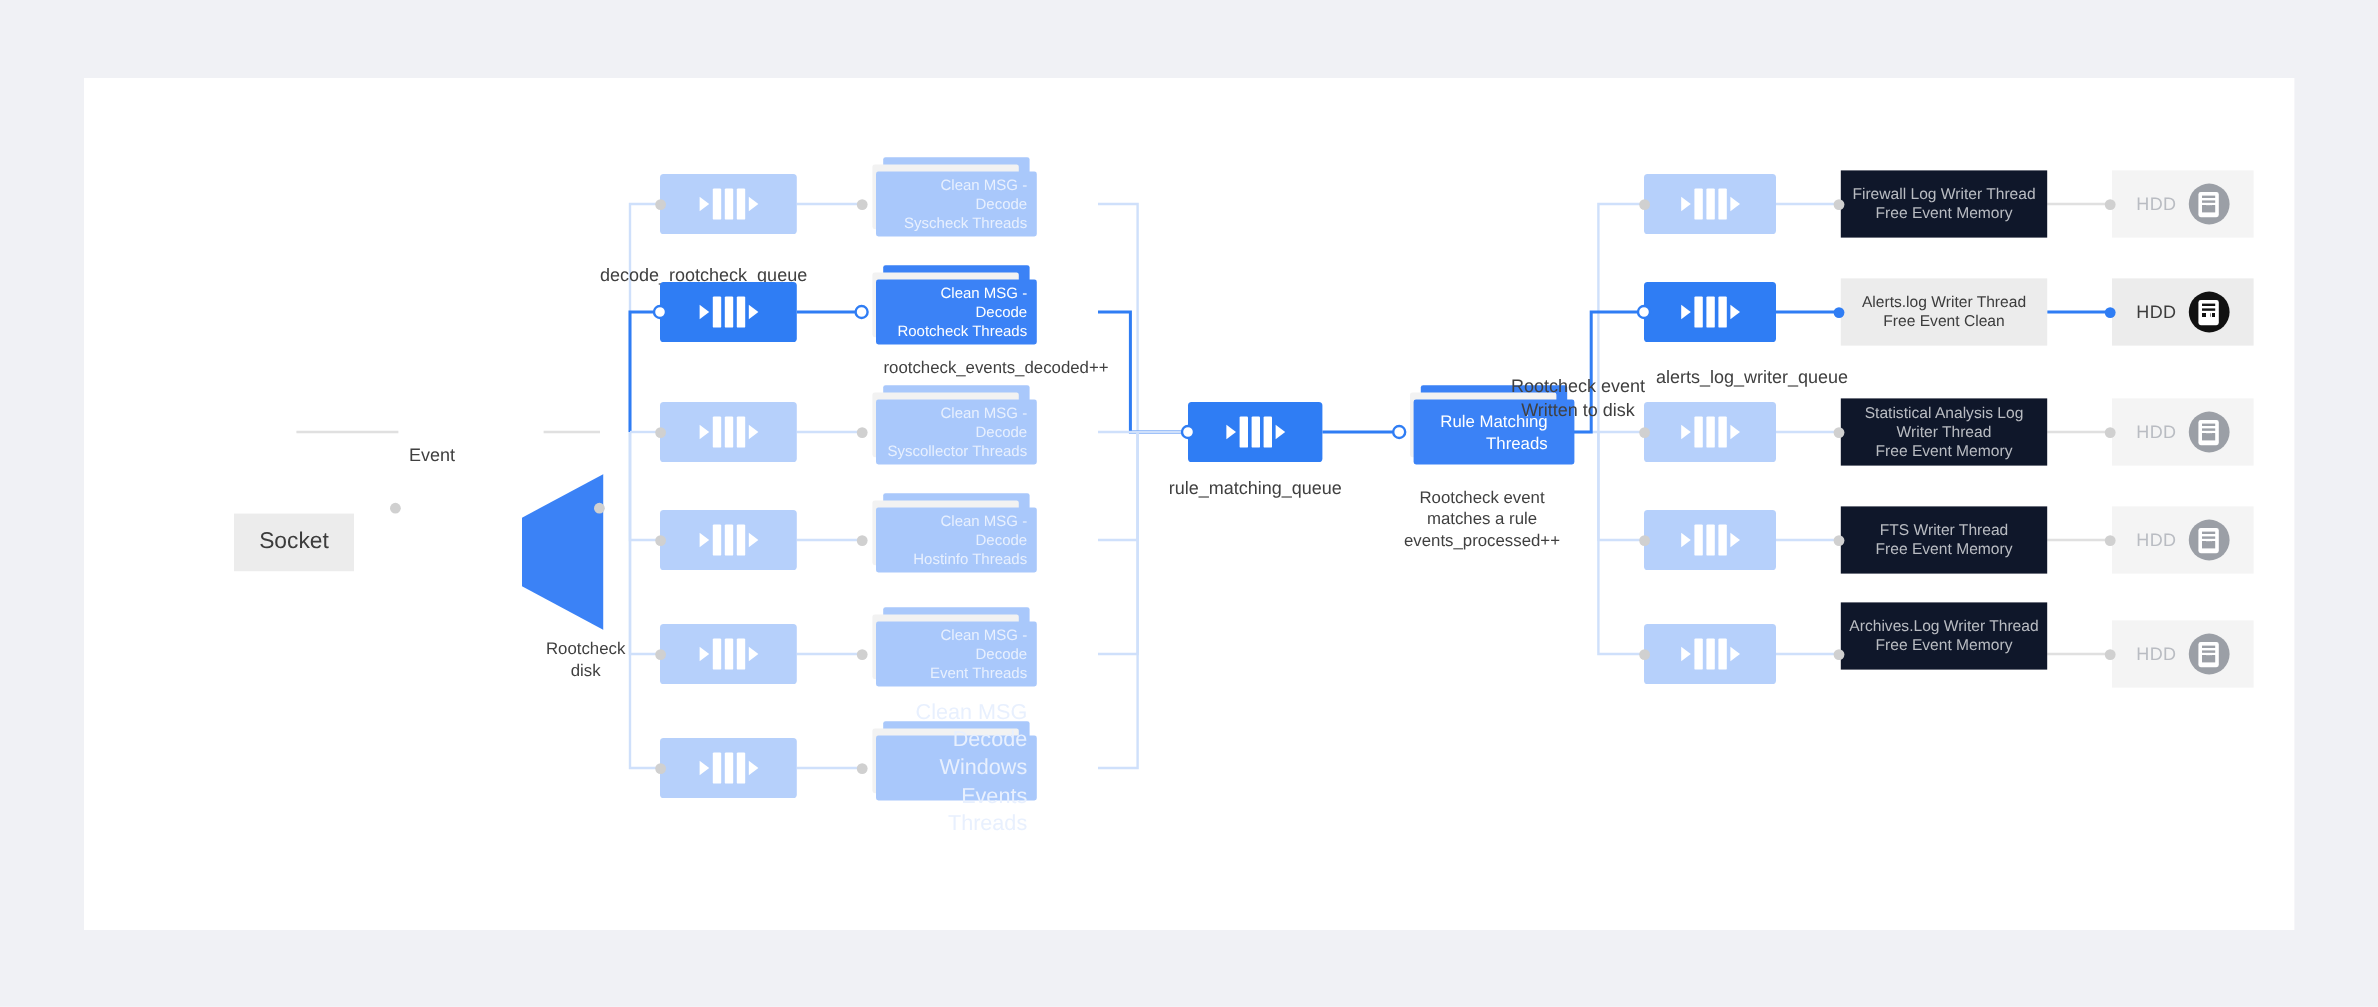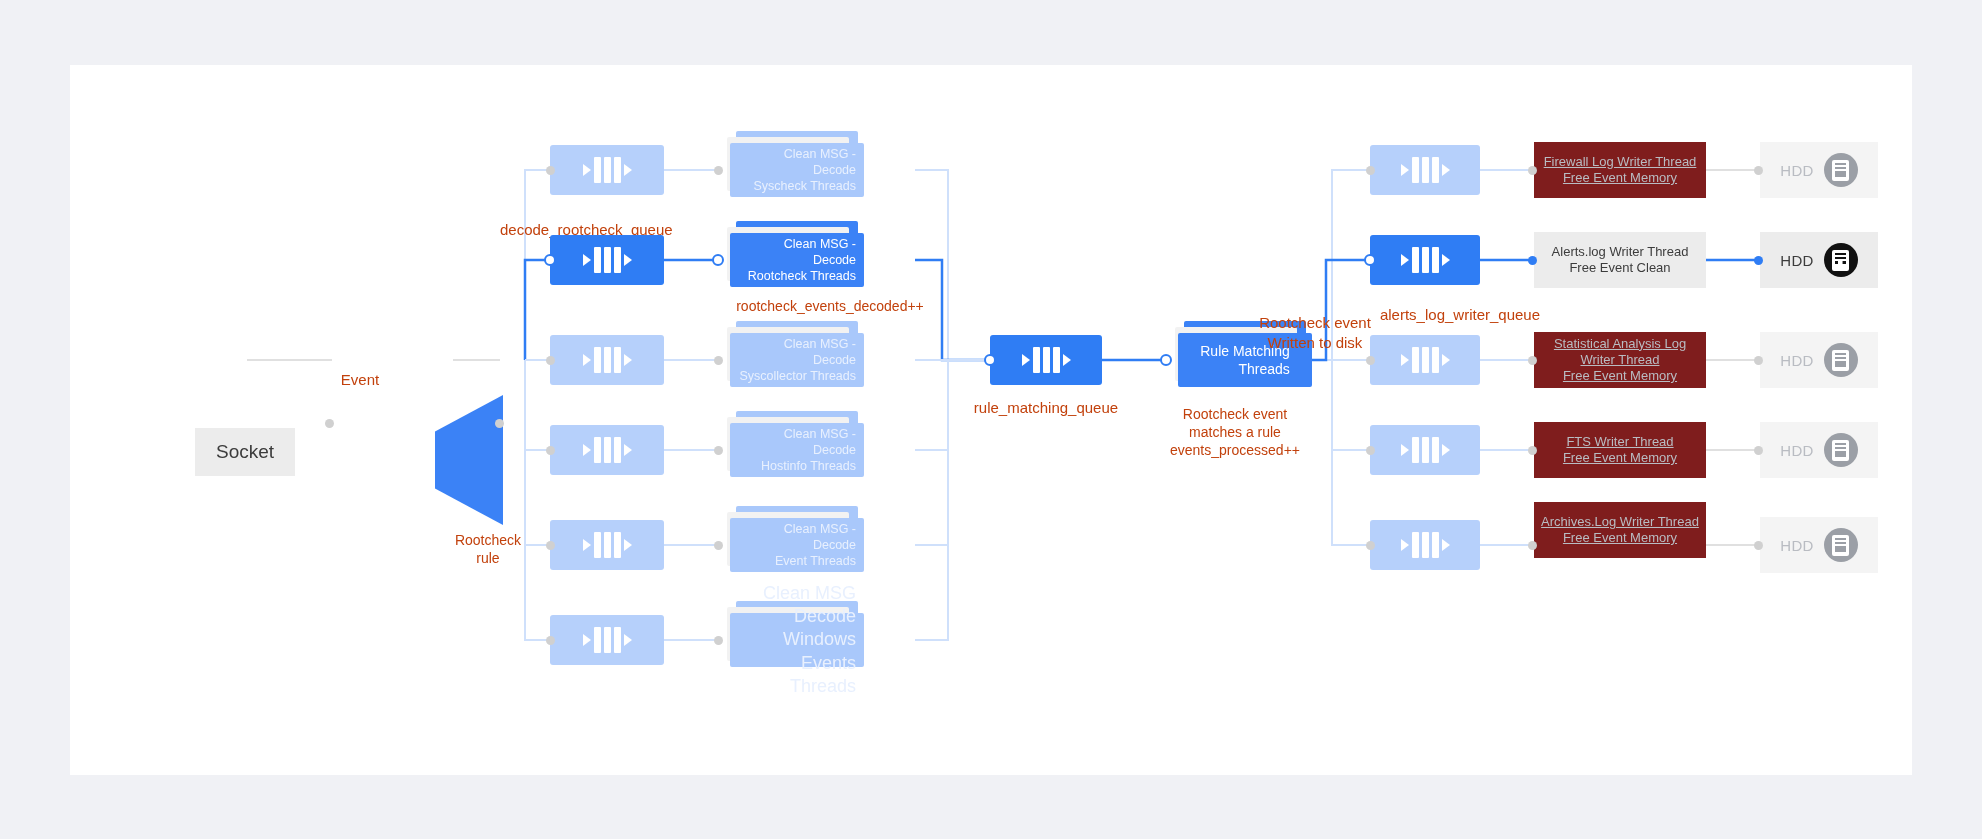--- a/index.html
+++ b/index.html
@@ -16,21 +16,21 @@
   }
   .node{position:absolute;box-sizing:border-box;}
 
   
   .greybox{
     background:#ececec;
     display:flex;align-items:center;justify-content:center;
     text-align:center;color:#3c3c3c;
     line-height:1.25;
   }
-  .greybox.dim{background:#7f1d1d;color:#b9bcc2;text-decoration:underline;}
+  .greybox.dim{background:#0f172a;color:#b9bcc2;}
 
   
   .card{position:absolute;}
   .card .back2,.card .back1,.card .front{
     position:absolute;box-sizing:border-box;border-radius:2px;
   }
   .card .back2{left:18px;top:-12px;right:-6px;height:100%;}
   .card .back1{left:9px;top:-6px;right:3px;height:100%;background:#f2f2f2;}
   .card .front{
     left:12px;top:0;width:100%;height:100%;
@@ -83,21 +83,21 @@
   .hdd-doc i{display:block;width:11px;height:1.6px;background:#111;}
   .hddbox.dim .hdd-doc i{background:#9b9fa6;}
   .hdd-doc i.dots{
     height:3px;background:none;
     border-top:3px dotted #111;width:11px;
   }
   .hddbox.dim .hdd-doc i.dots{border-top-color:#9b9fa6;}
 
   
   .label{
-    position:absolute;text-align:center;color:#c2410c;
+    position:absolute;text-align:center;color:#404040;
     line-height:1.3;white-space:pre-line;
   }
   .dot{
     position:absolute;width:9px;height:9px;border-radius:50%;
     background:#d0d0d0;
   }
   .dot.accent{background:#2f7df4;}
   .dot.hollow{background:#fff;border:2.5px solid #2f7df4;box-sizing:border-box;
     width:12px;height:12px;}
   svg.wire{position:absolute;left:0;top:0;width:1842px;height:710px;overflow:visible;}
@@ -156,21 +156,21 @@
 
   <div class="node greybox" style="left:125px;top:363px;width:100px;height:48px;font-size:19px;">
     <span>Socket</span>
   </div>
 
   <div class="label" style="left:230px;top:305px;width:120px;font-size:15px;">Event</div>
 
 
   <div class="trapezoid" style="left:365px;top:330px;width:68px;height:130px;"></div>
   <div class="label" style="left:358px;top:466px;width:120px;font-size:14px;">Rootcheck
-rule</div>
+disk</div>
 
   <span class="dot" style="left:255px;top:354px;"></span>
   <span class="dot" style="left:425px;top:354px;"></span>
 
   <div class="label" style="left:430px;top:155px;width:250px;font-size:15px;text-align:left;">decode_rootcheck_queue</div>
 
   <div id="decode-col">
       <div class="queue dim" style="left: 480px; top: 80px; width: 114px; height: 50px;">
         <span class="tri"></span>
         <span class="bar"></span>

